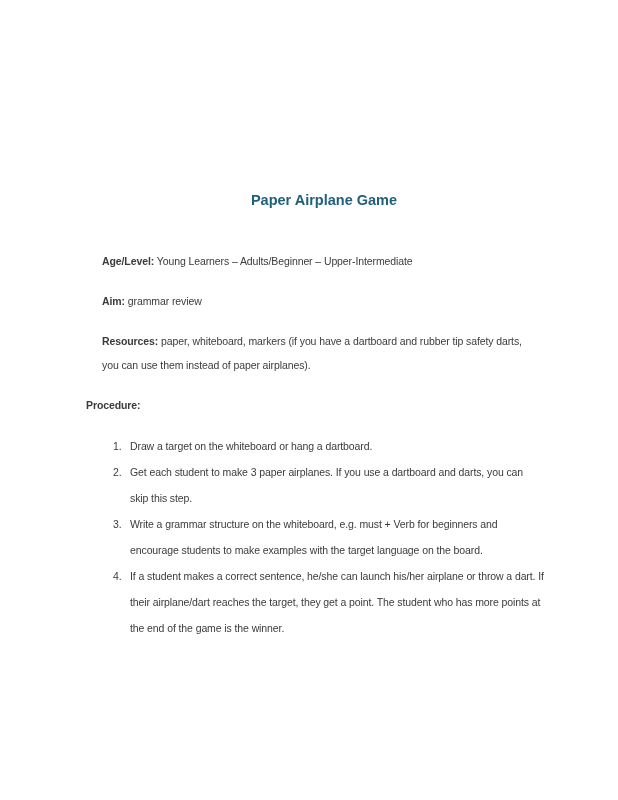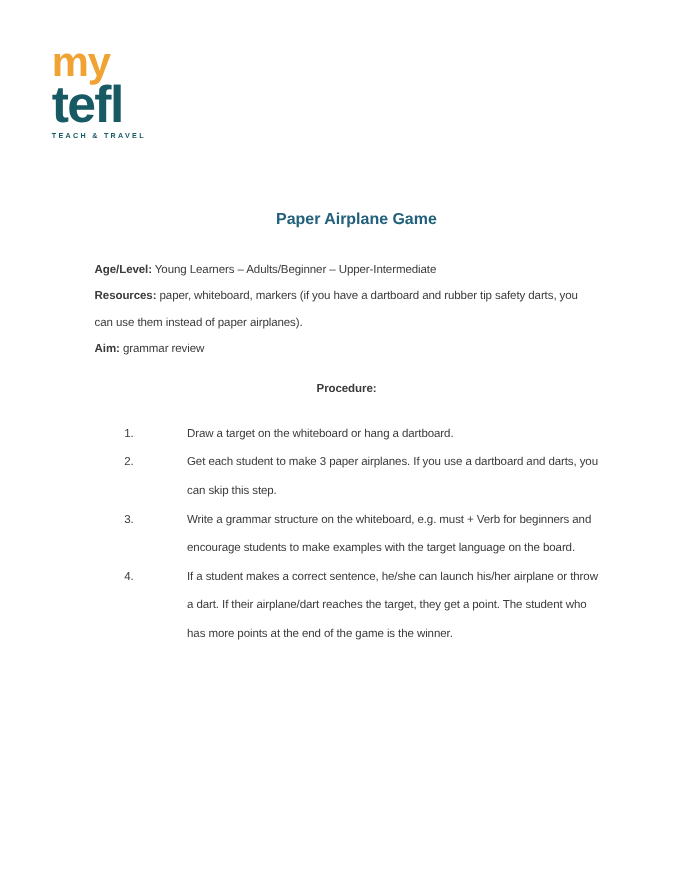--- a/index.html
+++ b/index.html
@@ -63,71 +63,64 @@
   
   .doc-body {
     position: absolute;
     top: 233px;
     left: 86px;
     width: 458px;
     font-size: 10.5px;
     letter-spacing: -0.1px;
   }
   .meta p {
-    margin: 0;
+    margin: 16px;
     line-height: 24px;
   }
   .meta .lbl {
     font-weight: 700;
   }
   .procedure-heading {
     margin: 12px 0 0 0;
     line-height: 24px;
     font-weight: 700;
-    text-align: center;
   }
   ol.steps {
     list-style: none;
     margin: 16px 0 0 0;
     padding: 0 0 0 27px;
   }
   ol.steps li {
     display: flex;
     line-height: 26px;
     margin: 0;
   }
   ol.steps .step-num {
     flex: 0 0 17px;
     line-height: 26px;
   }
   ol.steps .step-text {
     flex: 1;
     line-height: 26px;
-    margin-left: 40px;
   }
 </style>
 </head>
 <body>
 
 <div class="page">
 
-  <div class="logo">
-    <span class="logo-my">my</span>
-    <span class="logo-tefl">tefl</span>
-    <span class="logo-tagline">TEACH  &amp;  TRAVEL</span>
-  </div>
 
   <h1 class="doc-title">Paper Airplane Game</h1>
 
   <div class="doc-body">
 
     <div class="meta">
       <p><span class="lbl">Age/Level:</span><span> Young Learners – Adults/Beginner – Upper-Intermediate</span></p>
+      <p><span class="lbl">Aim:</span><span> grammar review</span></p>
       <p><span class="lbl">Resources:</span><span> paper, whiteboard, markers (if you have a dartboard and rubber tip safety darts, you can use them instead of paper airplanes).</span></p>
-      <p><span class="lbl">Aim:</span><span> grammar review</span></p>
     </div>
 
     <p class="procedure-heading">Procedure:</p>
 
     <ol class="steps">
       <li>
         <span class="step-num">1.</span>
         <span class="step-text">Draw a target on the whiteboard or hang a dartboard.</span>
       </li>
       <li>

